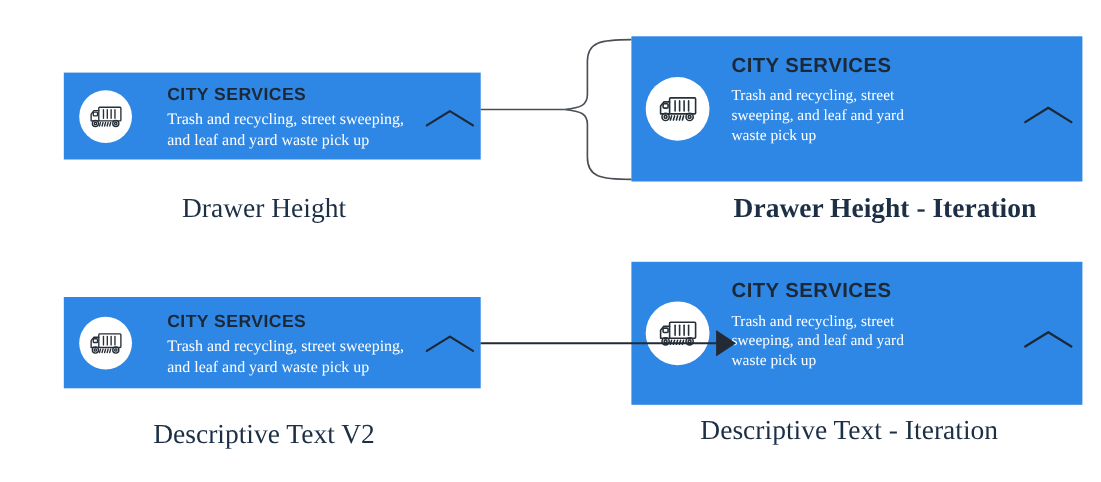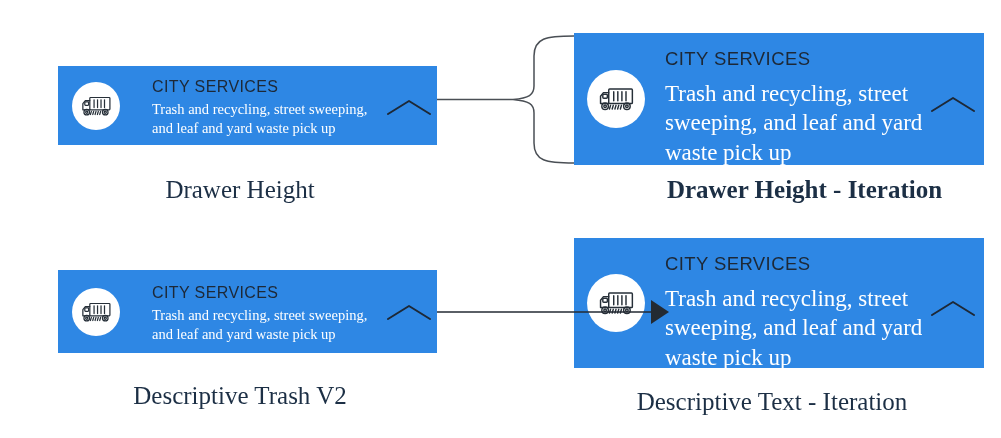--- a/index.html
+++ b/index.html
@@ -8,29 +8,29 @@
     overflow:hidden;font-family:"Liberation Sans",sans-serif;
   }
   .card{position:absolute;background:var(--card-blue,#2e87e4);z-index:1;}
   .circle{
     position:absolute;background:var(--circle-bg,#ffffff);border-radius:50%;
     display:flex;align-items:center;justify-content:center;color:var(--icon-stroke,#262f38);
   }
   .circle svg{display:block;}
   .content{position:absolute;}
   .card-title{
-    font-family:"Liberation Sans",sans-serif;font-weight:400;
+    font-family:"Liberation Sans",sans-serif;font-weight:700;
     color:var(--heading,#1d2836);letter-spacing:.4px;white-space:nowrap;
   }
   .compact .card-title{font-size:16px;margin-bottom:4px;}
   .tall .card-title{font-size:18.5px;margin-bottom:9px;}
   .desc{font-family:"Liberation Serif",serif;color:var(--description,#ffffff);}
   .desc div{white-space:nowrap;}
   .compact .desc{font-size:14.5px;line-height:1.33;}
-  .tall .desc{font-size:23px;line-height:1.28;}
+  .tall .desc{font-size:14px;line-height:1.28;}
   .chev{position:absolute;color:var(--heading,#1d2836);}
   .chev svg{display:block;}
   .variant-label{
     position:absolute;font-family:"Liberation Serif",serif;
     font-size:25px;color:var(--label,#1c2f45);text-align:center;z-index:1;white-space:nowrap;
   }
   #connector-overlay{position:absolute;left:0;top:0;z-index:5;pointer-events:none;}
   .brace-stroke{stroke:var(--connector,#4a4f55);stroke-width:1.5;fill:none;}
   .line-stroke{stroke:var(--connector,#4a4f55);stroke-width:1.4;}
   .arrow-stroke{stroke:var(--arrow,#232a33);stroke-width:1.7;}
@@ -170,22 +170,22 @@
     </div>
     <div class="chev" style="left:356px;top:62px;">
       <svg width="46" height="17" viewBox="0 0 46 17">
           <polyline points="2,15 23,2 44,15" fill="none" stroke="currentColor" stroke-width="2" stroke-linecap="round" stroke-linejoin="round"></polyline>
         </svg>
     </div>
   </div>
 
   <div class="variant-label" style="left:58px;top:176px;width:364px;text-align:center;">Drawer Height</div>
   <div class="variant-label" style="left:606px;top:176px;width:397px;font-weight:bold;">Drawer Height - Iteration</div>
-  <div class="variant-label" style="left:58px;top:382px;width:364px;">Descriptive Trash V2</div>
-  <div class="variant-label" style="left:574px;top:388px;width:396px;">Descriptive Text - Iteration</div>
+  <div class="variant-label" style="left:58px;top:382px;width:364px;">Descriptive Text V2</div>
+  <div class="variant-label" style="left:574px;top:378px;width:396px;">Descriptive Text - Iteration</div>
 
   <svg id="connector-overlay" width="1001" height="438" viewBox="0 0 1001 438">
     <line class="line-stroke" x1="437" y1="99.5" x2="513" y2="99.5"></line>
     <path class="brace-stroke" d="M574 36 C546 36 534 38 534 56 L534 86 C534 95 529 98 513 99.5 C529 101 534 104 534 113 L534 143 C534 161 546 163 574 163"></path>
     <line class="arrow-stroke" x1="437" y1="312" x2="652" y2="312"></line>
     <polygon class="arrow-fill" points="651,300 669,312 651,324"></polygon>
   </svg>
 
 </div>
 

